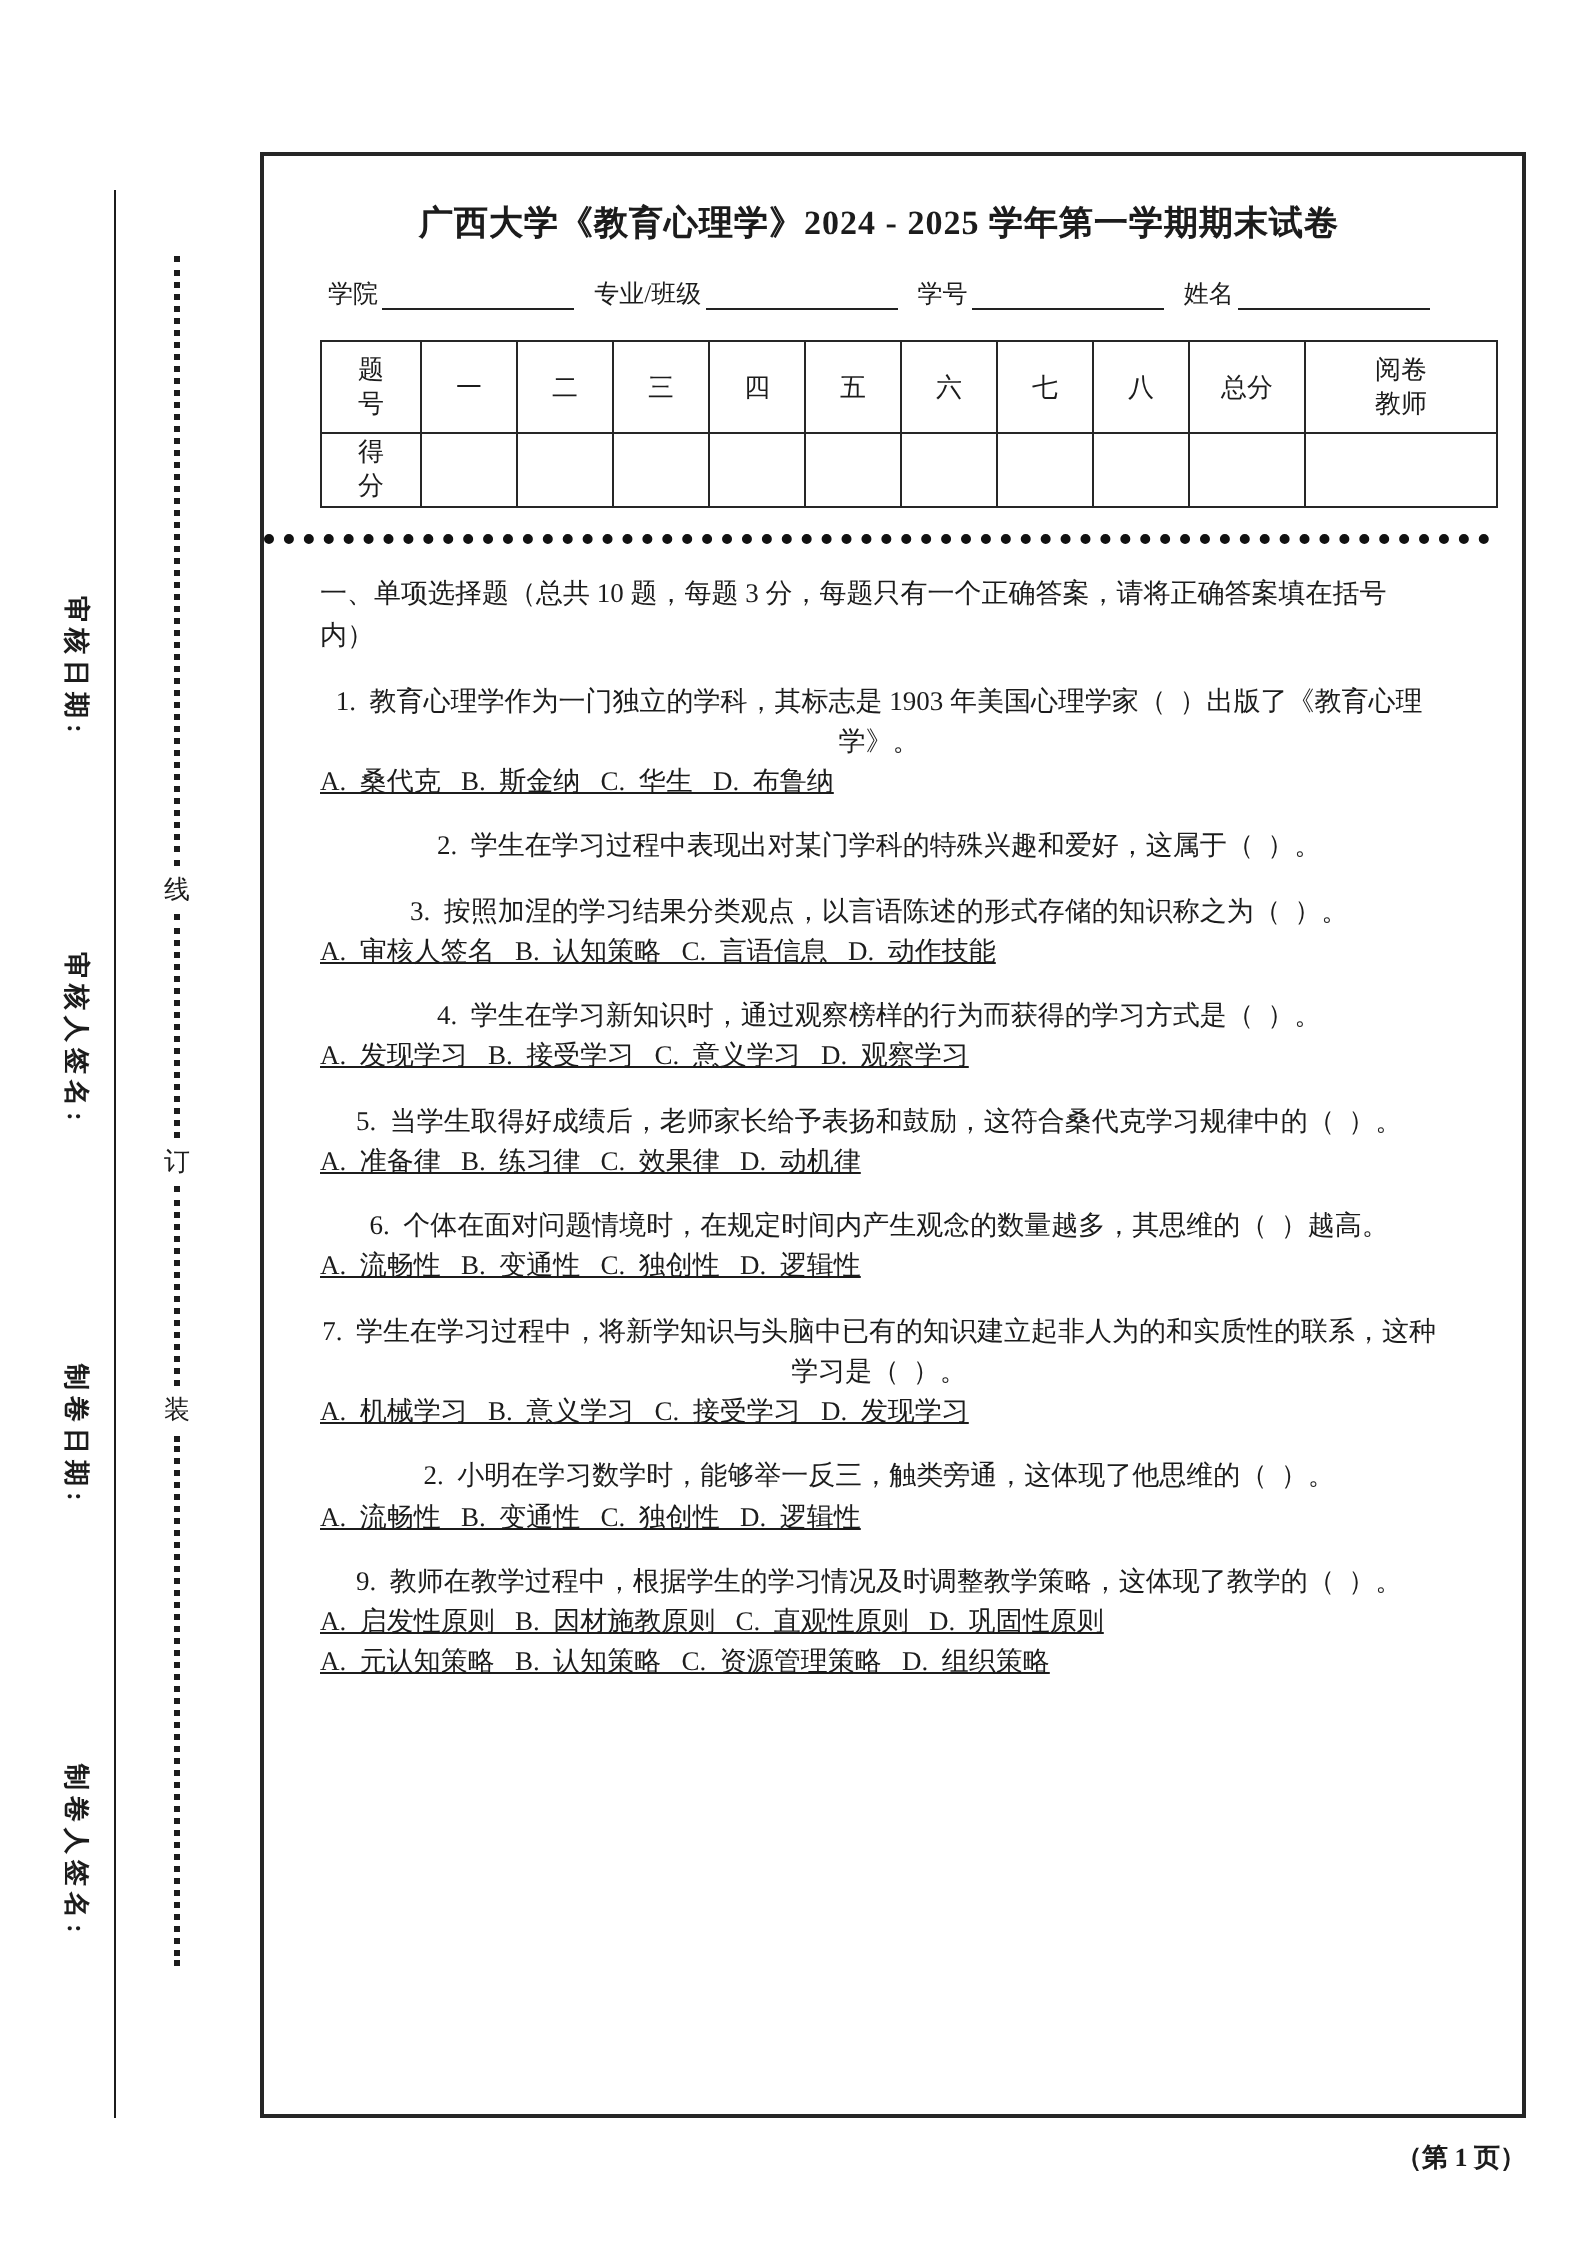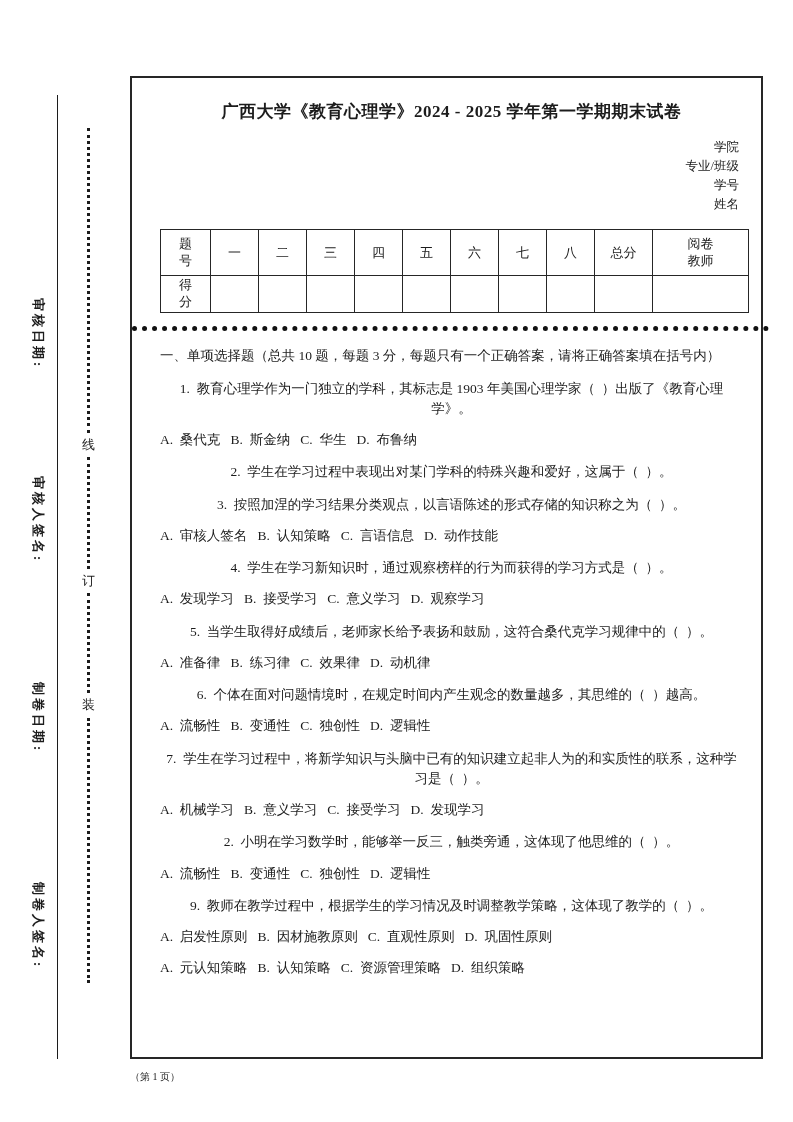--- a/index.html
+++ b/index.html
@@ -29,30 +29,29 @@
   .dotseg.s1 { height:305px; }
   .dotseg.s2 { height:112px; }
   .dotseg.s3 { height:100px; }
   .dotseg.s4 { height:265px; }
   .bind-char { font-size:13px; line-height:1.4; padding:3px 0; }
 
   
   .paper {
     position:absolute; left:130px; top:76px; width:633px; height:983px;
     border:2px solid #262626; background:#fff;
-    padding:16px 18px 0 28px;
+    padding:16px 42px 0 28px;
   }
   .title {
     text-align:center; font-size:17px; font-weight:bold;
     letter-spacing:0.5px; margin-top:6px; white-space:nowrap;
   }
   .info-row {
     display:flex; align-items:flex-end; margin:16px 4px 0 4px;
     font-size:12.5px;
-    flex-direction:column;
   }
   .info-label { white-space:nowrap; }
   .blank {
     display:inline-block; flex:1; height:15px;
     border-bottom:1px solid #222; margin:0 10px 1px 2px;
   }
   .blank.last { margin-right:0; }
 
   .score-table {
     width:588px; margin:14px auto 0 auto;
@@ -68,25 +67,25 @@
 
   .dotted-sep {
     height:0; border-top:5px dotted #111;
     margin:13px -26px 0 -28px;
   }
 
   .section-heading {
     margin:15px 0 0 0; line-height:1.55; white-space:pre-wrap;
   }
   .q-stem    { margin-top:12px; line-height:1.5; white-space:pre-wrap;text-align:center; }
-  .q-options { margin-top:11px; line-height:1.5; white-space:pre-wrap; }
+  .q-options { line-height:1.5; white-space:pre-wrap;text-decoration:underline; }
 
   .page-footer {
     position:absolute; left:130px; top:1070px; width:633px;
-    text-align:left; font-weight:normal; font-size:10px;
+    text-align:right; font-weight:bold; font-size:13px;
   }
 </style>
 </head>
 <body>
 
 <div class="seal-rule"></div>
 
 <span class="v-label" style="top:298px">审核日期:</span>
 <span class="v-label" style="top:476px">审核人签名:</span>
 <span class="v-label" style="top:682px">制卷日期:</span>

